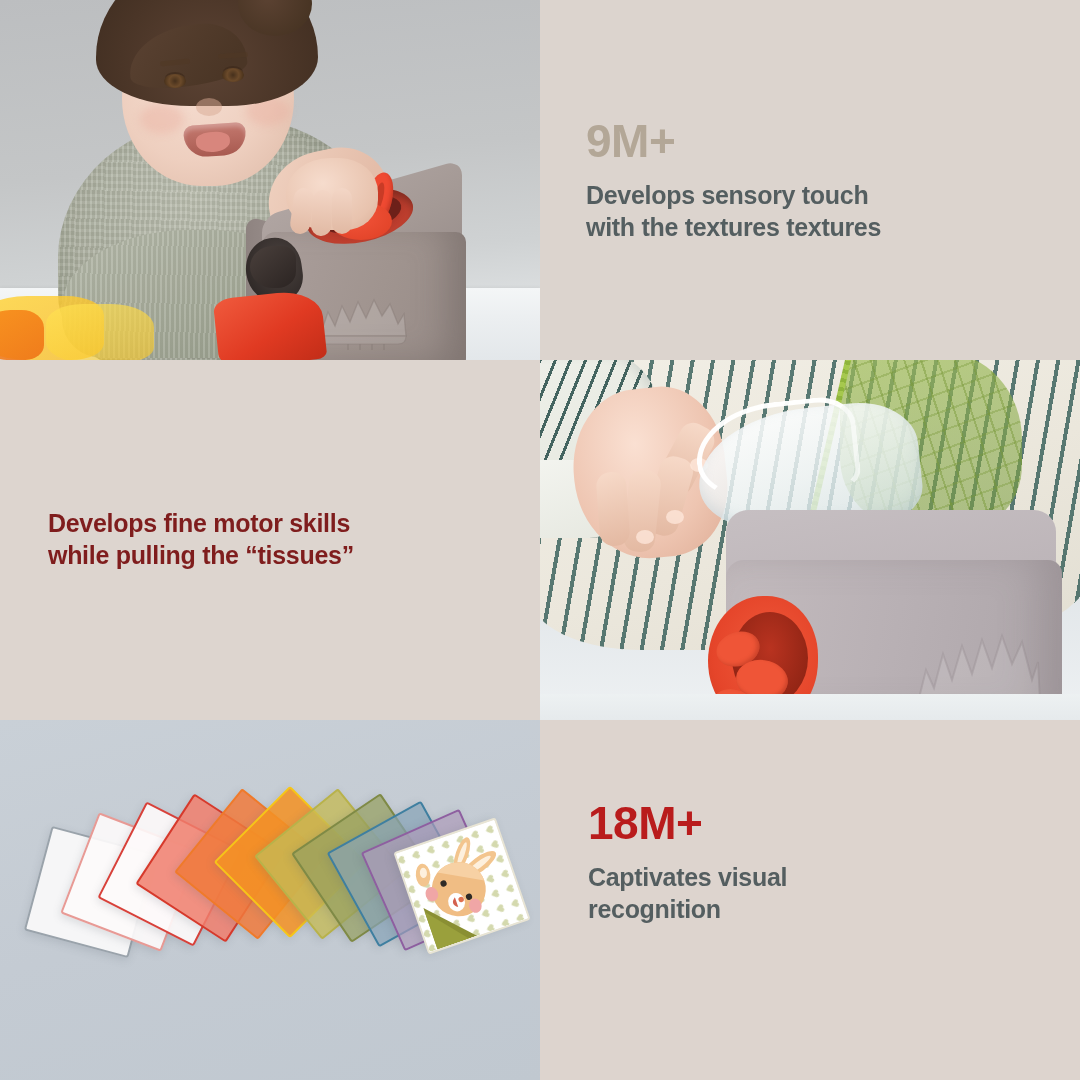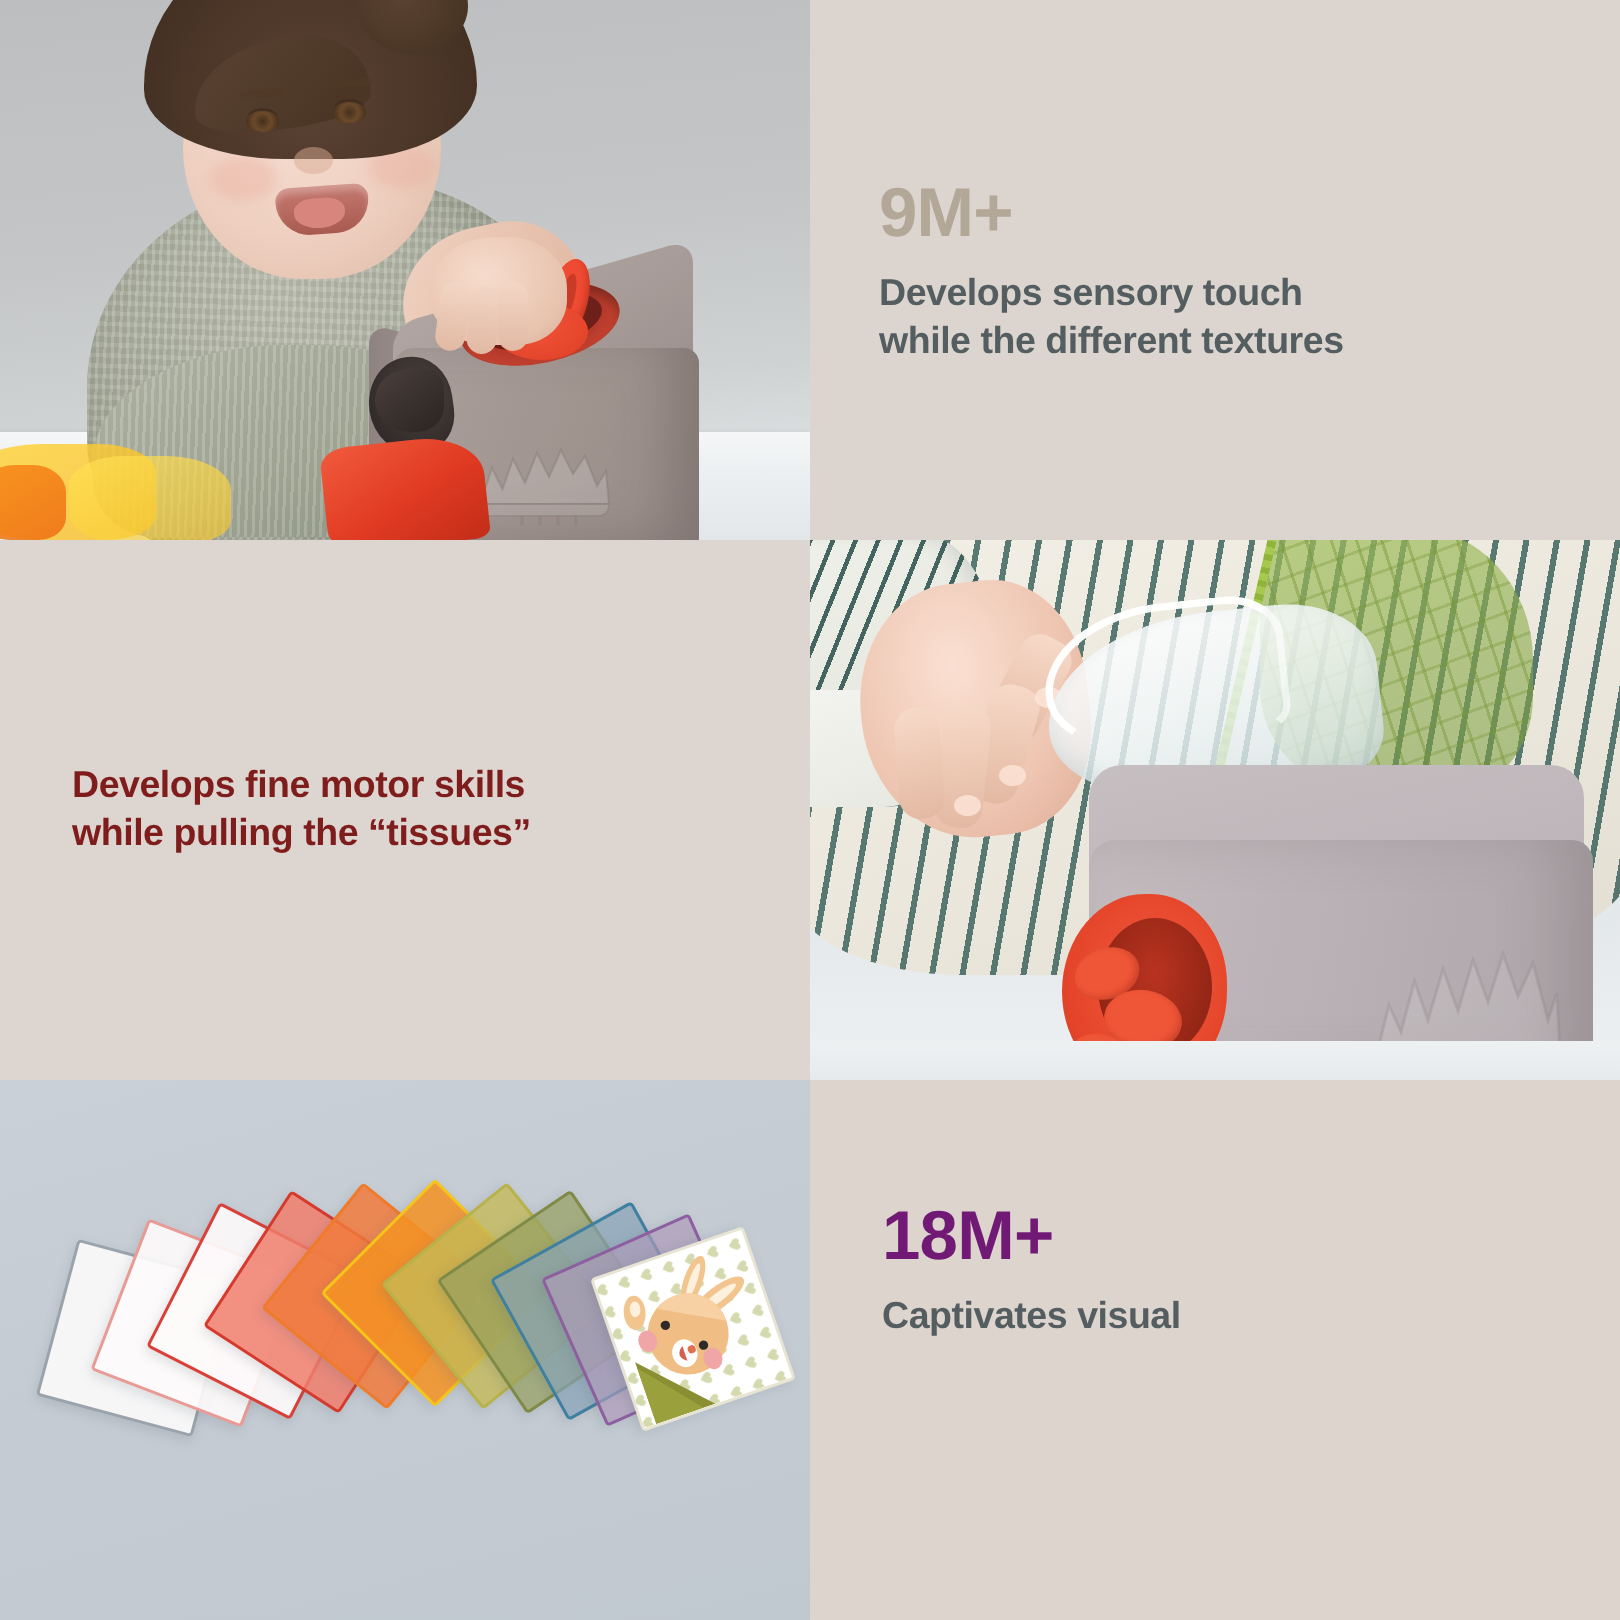--- a/index.html
+++ b/index.html
@@ -401,21 +401,21 @@
 
     <div class="ph1-yellow1"></div>
     <div class="ph1-orange1"></div>
     <div class="ph1-yellow2"></div>
   </div>
 
   <div class="cell text-panel p-9">
     <div class="age" style="color:#B3A797;">9M+</div>
     <div class="desc" style="color:#545E60;">
       <div>Develops sensory touch</div>
-      <div>while the different textures</div>
+      <div>with the textures textures</div>
     </div>
   </div>
 
   <div class="cell text-panel p-12">
     <div class="desc" style="color:#7f1d1d;">
       <div>Develops fine motor skills</div>
       <div>while pulling the “tissues”</div>
     </div>
   </div>
 
@@ -525,19 +525,20 @@
               <circle cx="62" cy="55" r="2.6" fill="#e0704f"></circle>
               <ellipse cx="48" cy="80" rx="7" ry="6" fill="#f0a6a6"></ellipse>
               <ellipse cx="28" cy="82" rx="11" ry="7" fill="#f3c58e" transform="rotate(14 28 82)"></ellipse>
               <ellipse cx="26" cy="81" rx="5" ry="3.4" fill="#fdf0dd" transform="rotate(14 26 81)"></ellipse>
             </svg></div>
         </div>
       </div>
   </div>
 
   <div class="cell text-panel p-18">
-    <div class="age" style="color:#701a75;">18M+</div>
+    <div class="age" style="color:#b91c1c;">18M+</div>
     <div class="desc" style="color:#545E60;">
       <div>Captivates visual</div>
+      <div>recognition</div>
     </div>
   </div>
 
 </div>
 
 </body></html>

